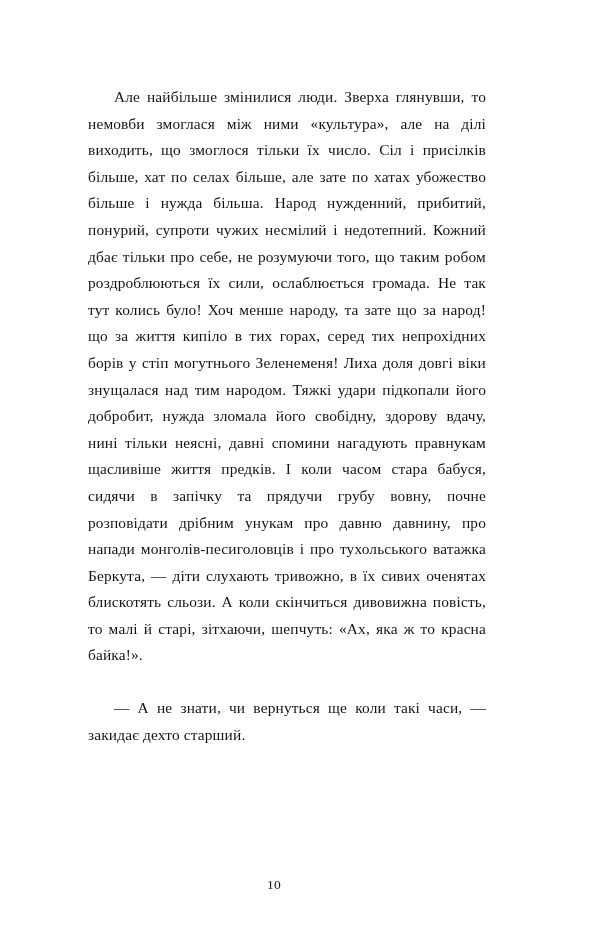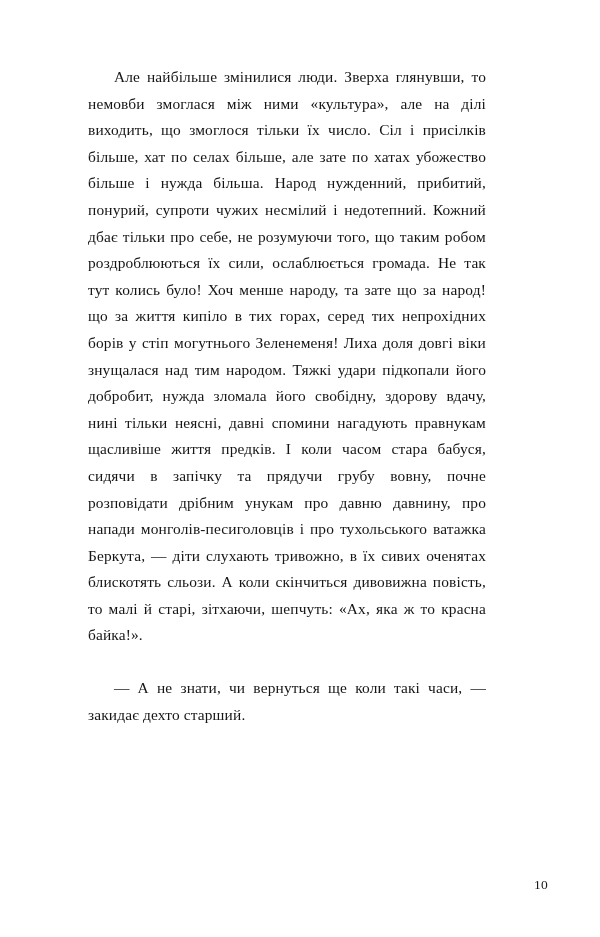--- a/index.html
+++ b/index.html
@@ -12,21 +12,21 @@
     background: #ffffff;
     font-family: "Liberation Serif", "DejaVu Serif", serif;
     color: #151515;
     overflow: hidden;
   }
   .page {
     position: relative;
     width: 548px;
     height: 937px;
     box-sizing: border-box;
-    padding: 64px 62px 0 88px;
+    padding: 84px 62px 0 88px;
   }
   .body-text {
     font-size: 15.4px;
     line-height: 26.6px;
     text-align: justify;
     text-justify: inter-word;
     hyphens: manual;
     letter-spacing: 0.01em;
   }
   .para {
@@ -39,21 +39,21 @@
     height: 26px;
   }
   .dlg {
     margin: 0;
   }
   .folio {
     position: absolute;
     left: 0;
     right: 0;
     bottom: 44px;
-    text-align: right;
+    text-align: center;
     font-size: 13.5px;
     letter-spacing: 0.02em;
     color: #1a1a1a;
   }
 </style>
 </head>
 <body>
 
 <div class="page">
 

